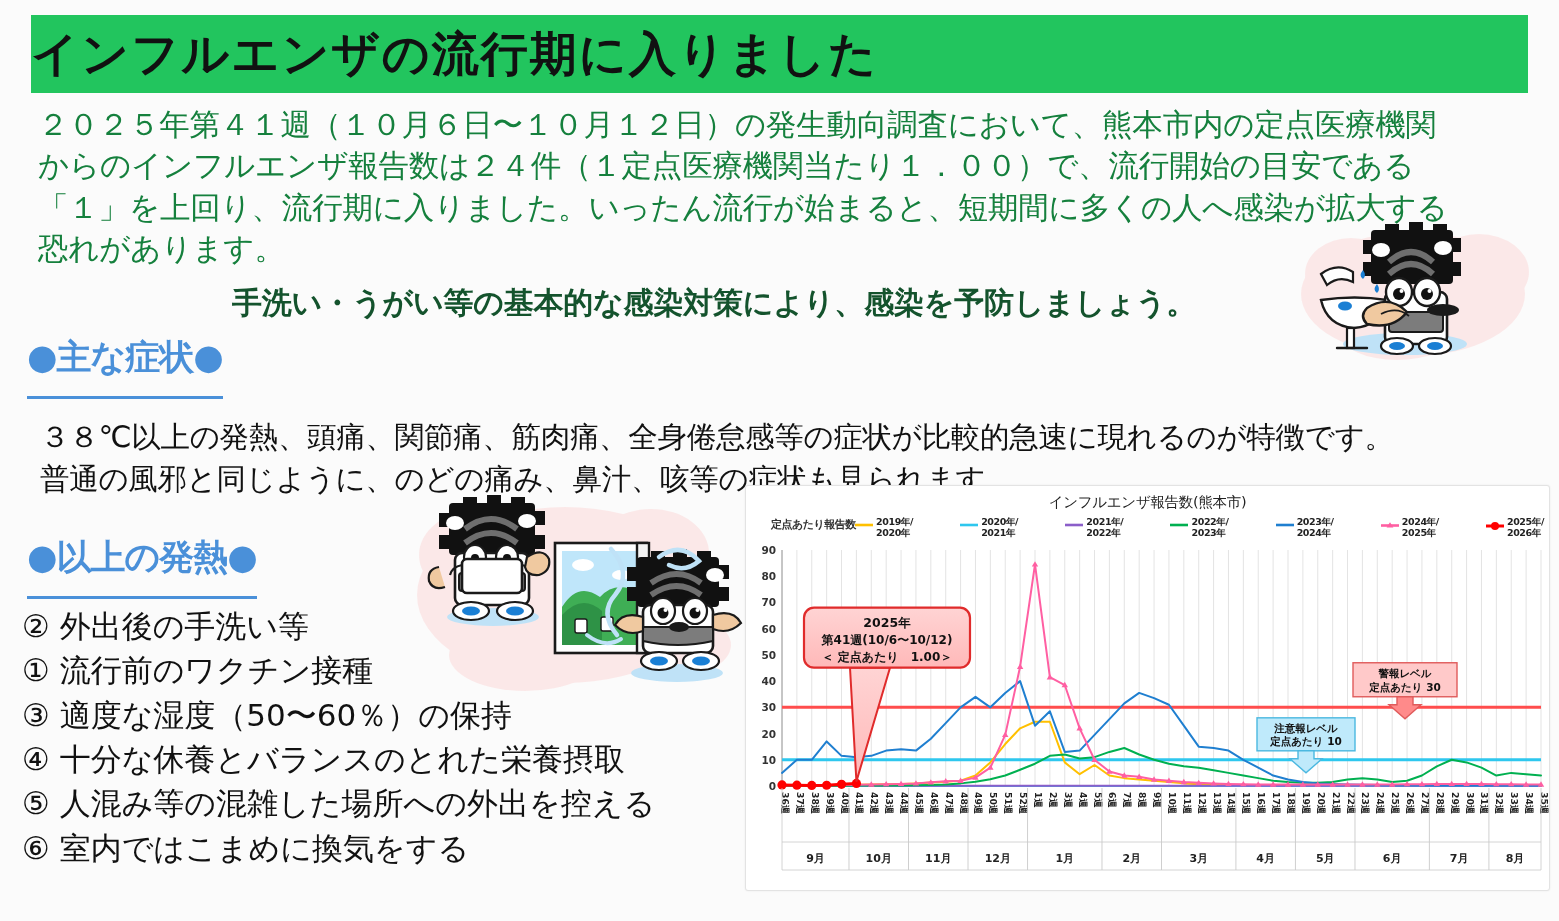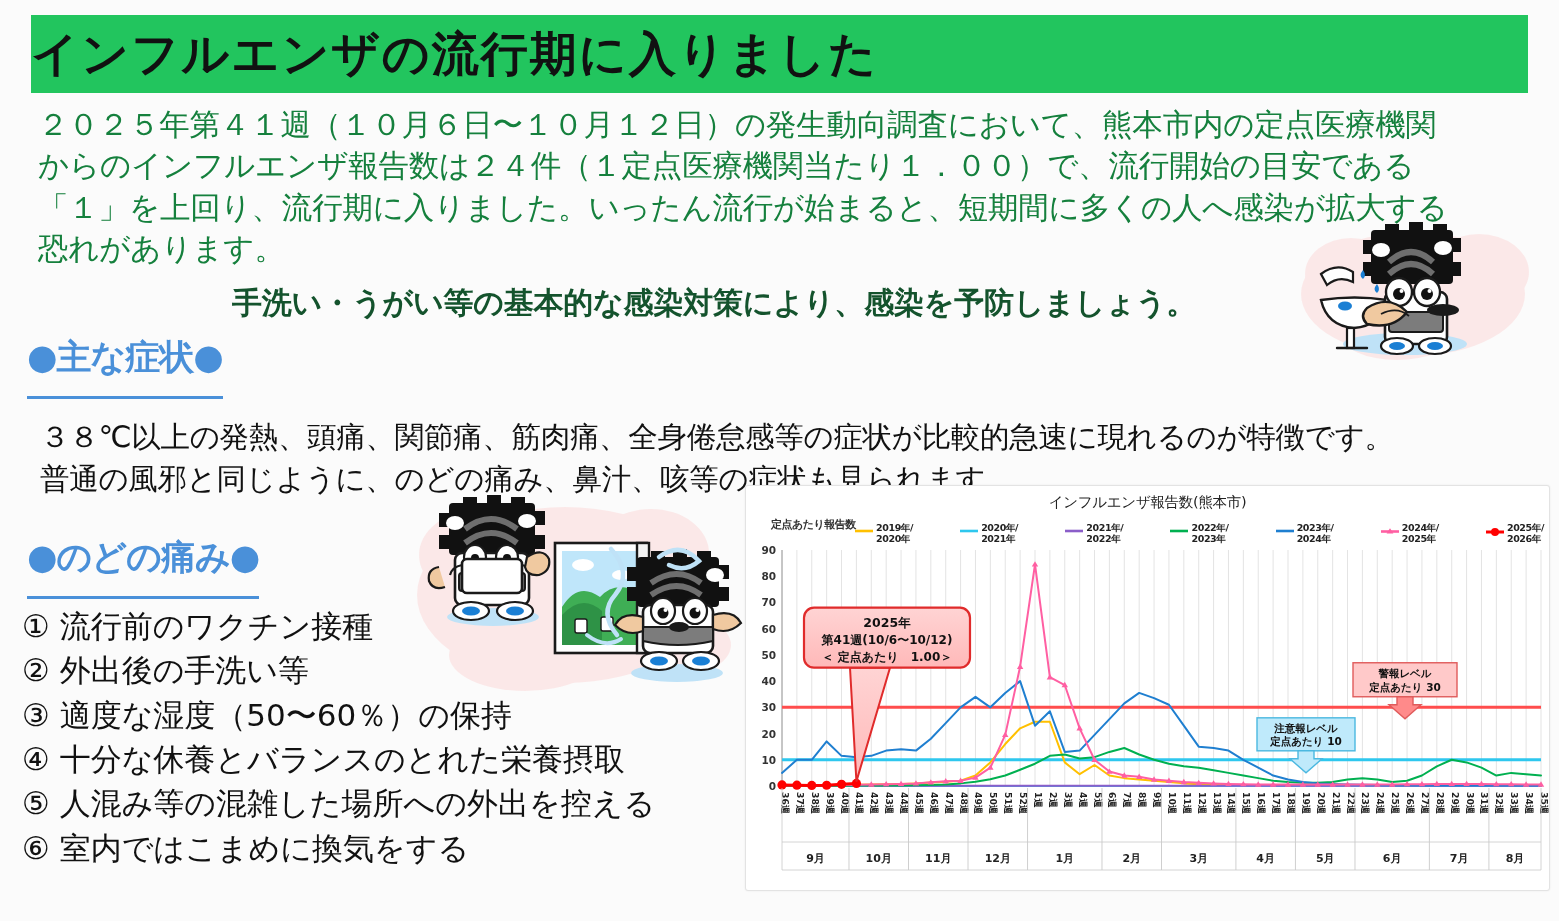--- a/index.html
+++ b/index.html
@@ -70,21 +70,21 @@
   .chart-title{
     position:absolute;left:0;top:7px;width:803px;text-align:center;
     font-size:14.5px;font-weight:normal;color:#222;letter-spacing:-0.3px;
   }
   .yaxis-caption{
     position:absolute;left:25px;top:31px;font-size:11px;color:#333;
     font-weight:bold;letter-spacing:-0.5px;white-space:nowrap;
   }
   .legend{
     position:absolute;left:108px;top:24px;width:690px;height:34px;
-    display:flex;justify-content:space-between;align-items:flex-end;
+    display:flex;justify-content:space-between;align-items:center;
   }
   .leg-item{display:flex;align-items:flex-start;gap:2px;}
   .leg-swatch{margin-top:5px;flex:none;}
   .leg-label{
     font-size:9.5px;color:#222;line-height:1.18;white-space:nowrap;
     font-weight:bold;letter-spacing:-0.4px;
   }
 </style>
 </head>
 <body>
@@ -158,24 +158,24 @@
   </svg>
 
   <div class="emphasis">手洗い・うがい等の基本的な感染対策により、感染を予防しましょう。</div>
 
   <div class="sec-head" id="sec-symptoms">●主な症状●</div>
   <div class="symptoms-body">
     <div>３８℃以上の発熱、頭痛、関節痛、筋肉痛、全身倦怠感等の症状が比較的急速に現れるのが特徴です。</div>
     <div>普通の風邪と同じように、のどの痛み、鼻汁、咳等の症状も見られます。</div>
   </div>
 
-  <div class="sec-head" id="sec-prevention">●のどの痛み●</div>
+  <div class="sec-head" id="sec-prevention">●以上の発熱●</div>
   <div class="prev-list">
+    <div>② 外出後の手洗い等</div>
     <div>① 流行前のワクチン接種</div>
-    <div>② 外出後の手洗い等</div>
     <div>③ 適度な湿度（50〜60％）の保持</div>
     <div>④ 十分な休養とバランスのとれた栄養摂取</div>
     <div>⑤ 人混み等の混雑した場所への外出を控える</div>
     <div>⑥ 室内ではこまめに換気をする</div>
   </div>
 
   <svg class="cloud" style="left:415px;top:495px;" width="330" height="210" viewBox="0 0 330 210">
     <g opacity="0.45">
       <ellipse cx="150" cy="100" rx="148" ry="88" fill="#fbd3d3"></ellipse>
       <ellipse cx="60" cy="60" rx="56" ry="44" fill="#fbd3d3"></ellipse>

